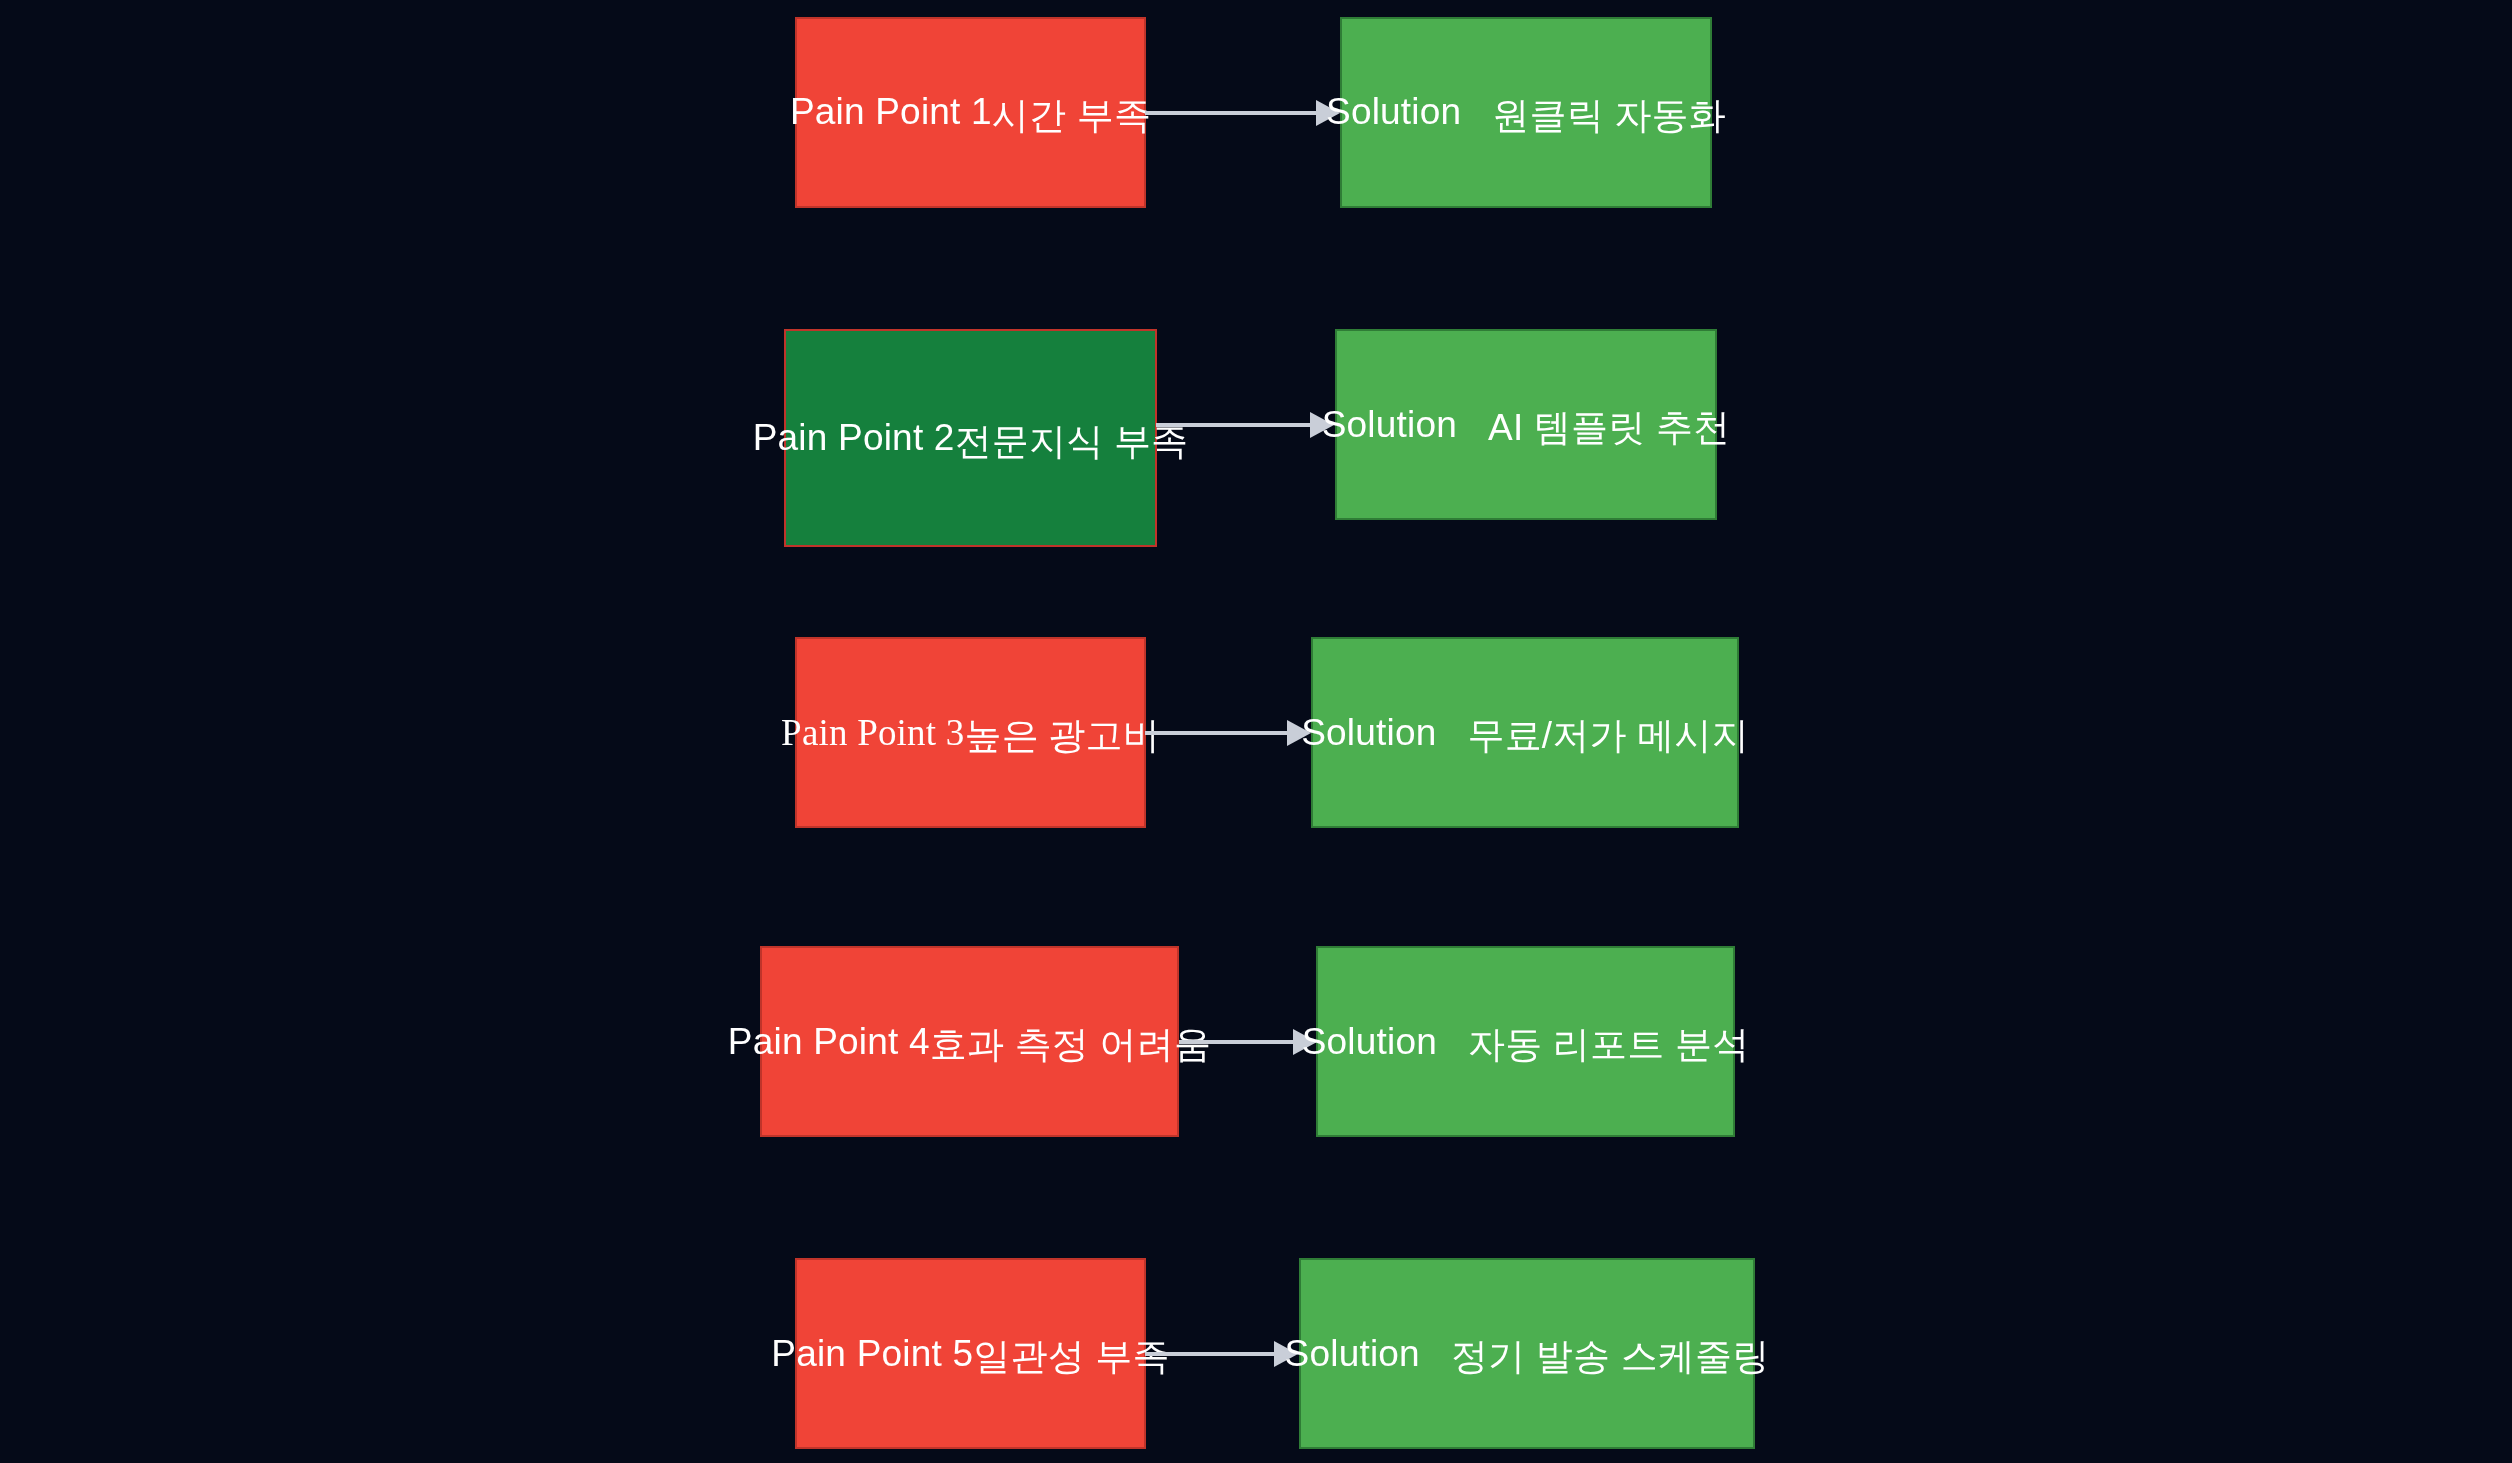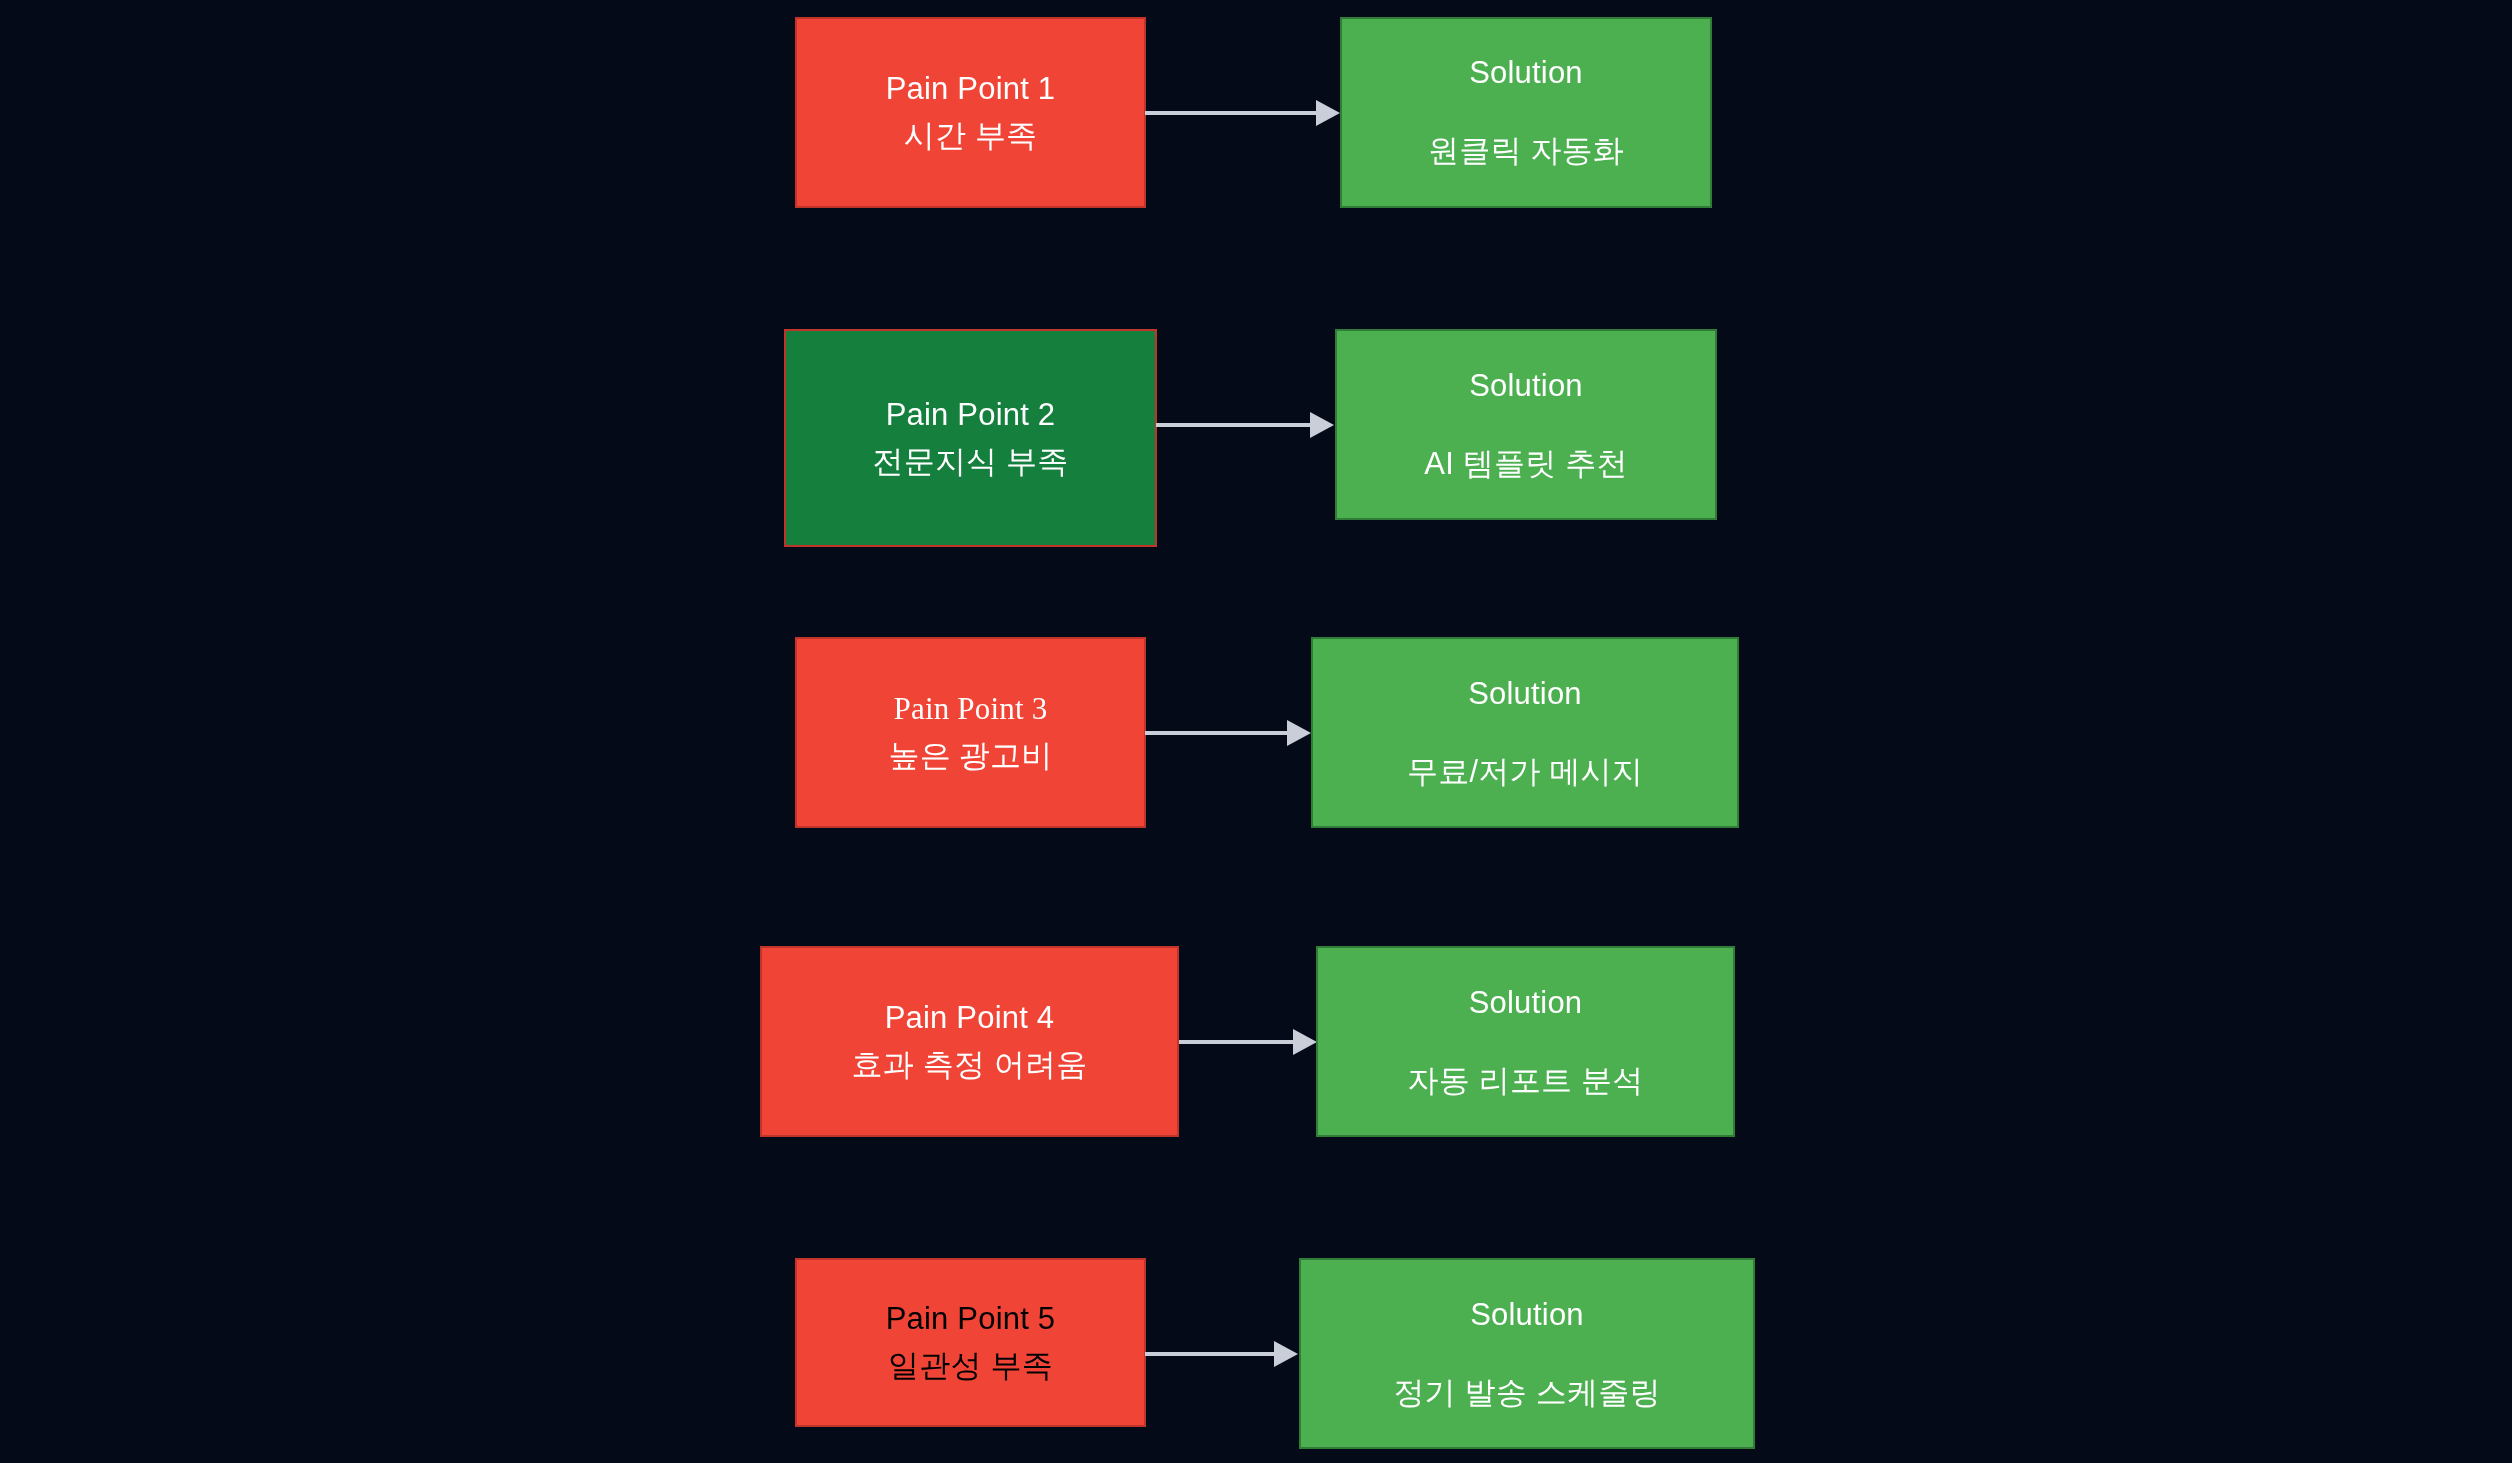--- a/index.html
+++ b/index.html
@@ -19,26 +19,26 @@
   #canvas {
     position: absolute;
     inset: 0;
     width: 2512px;
     height: 1464px;
   }
   .node {
     position: absolute;
     box-sizing: border-box;
     display: flex;
-    flex-direction: column;
+    flex-direction: row;
     align-items: center;
     justify-content: center;
     text-align: center;
     color: #ffffff;
-    font-size: 31px;
+    font-size: 37px;
     line-height: 1.28;
     letter-spacing: 0.2px;
     font-weight: 400;
     white-space: nowrap;
   }
   .node .line1 { display: block; }
   .node .line2 { display: block; margin-top: 7px; }
 
   .node.pain {
     background: #f04437;
@@ -116,21 +116,21 @@
       <span class="line2">효과 측정 어려움</span>
     </div>
     <div class="edge" style="left: 1179px; top: 1042px; width: 138px;">
       <div class="shaft" style="width: 114px; background: rgb(201, 206, 216);"></div>
       <div class="head" style="left: 114px; border-left-color: rgb(201, 206, 216);"></div>
     </div>
     <div class="node solution" style="left: 1316px; top: 946px; width: 419px; height: 191px; background: rgb(76, 175, 80); border-color: rgb(47, 125, 54); color: rgb(255, 255, 255);">
       <span class="line1">Solution</span>
       <span class="line2">자동 리포트 분석</span>
     </div>
-    <div class="node pain" style="left: 795px; top: 1258px; width: 351px; height: 169px; background: rgb(240, 68, 55); border-color: rgb(192, 52, 42); color: #000000;">
+    <div class="node pain" style="left: 795px; top: 1258px; width: 351px; height: 191px; background: rgb(240, 68, 55); border-color: rgb(192, 52, 42); color: #ffffff;">
       <span class="line1">Pain Point 5</span>
       <span class="line2">일관성 부족</span>
     </div>
     <div class="edge" style="left: 1145px; top: 1354px; width: 153px;">
       <div class="shaft" style="width: 129px; background: rgb(201, 206, 216);"></div>
       <div class="head" style="left: 129px; border-left-color: rgb(201, 206, 216);"></div>
     </div>
     <div class="node solution" style="left: 1299px; top: 1258px; width: 456px; height: 191px; background: rgb(76, 175, 80); border-color: rgb(47, 125, 54); color: rgb(255, 255, 255);">
       <span class="line1">Solution</span>
       <span class="line2">정기 발송 스케줄링</span>

